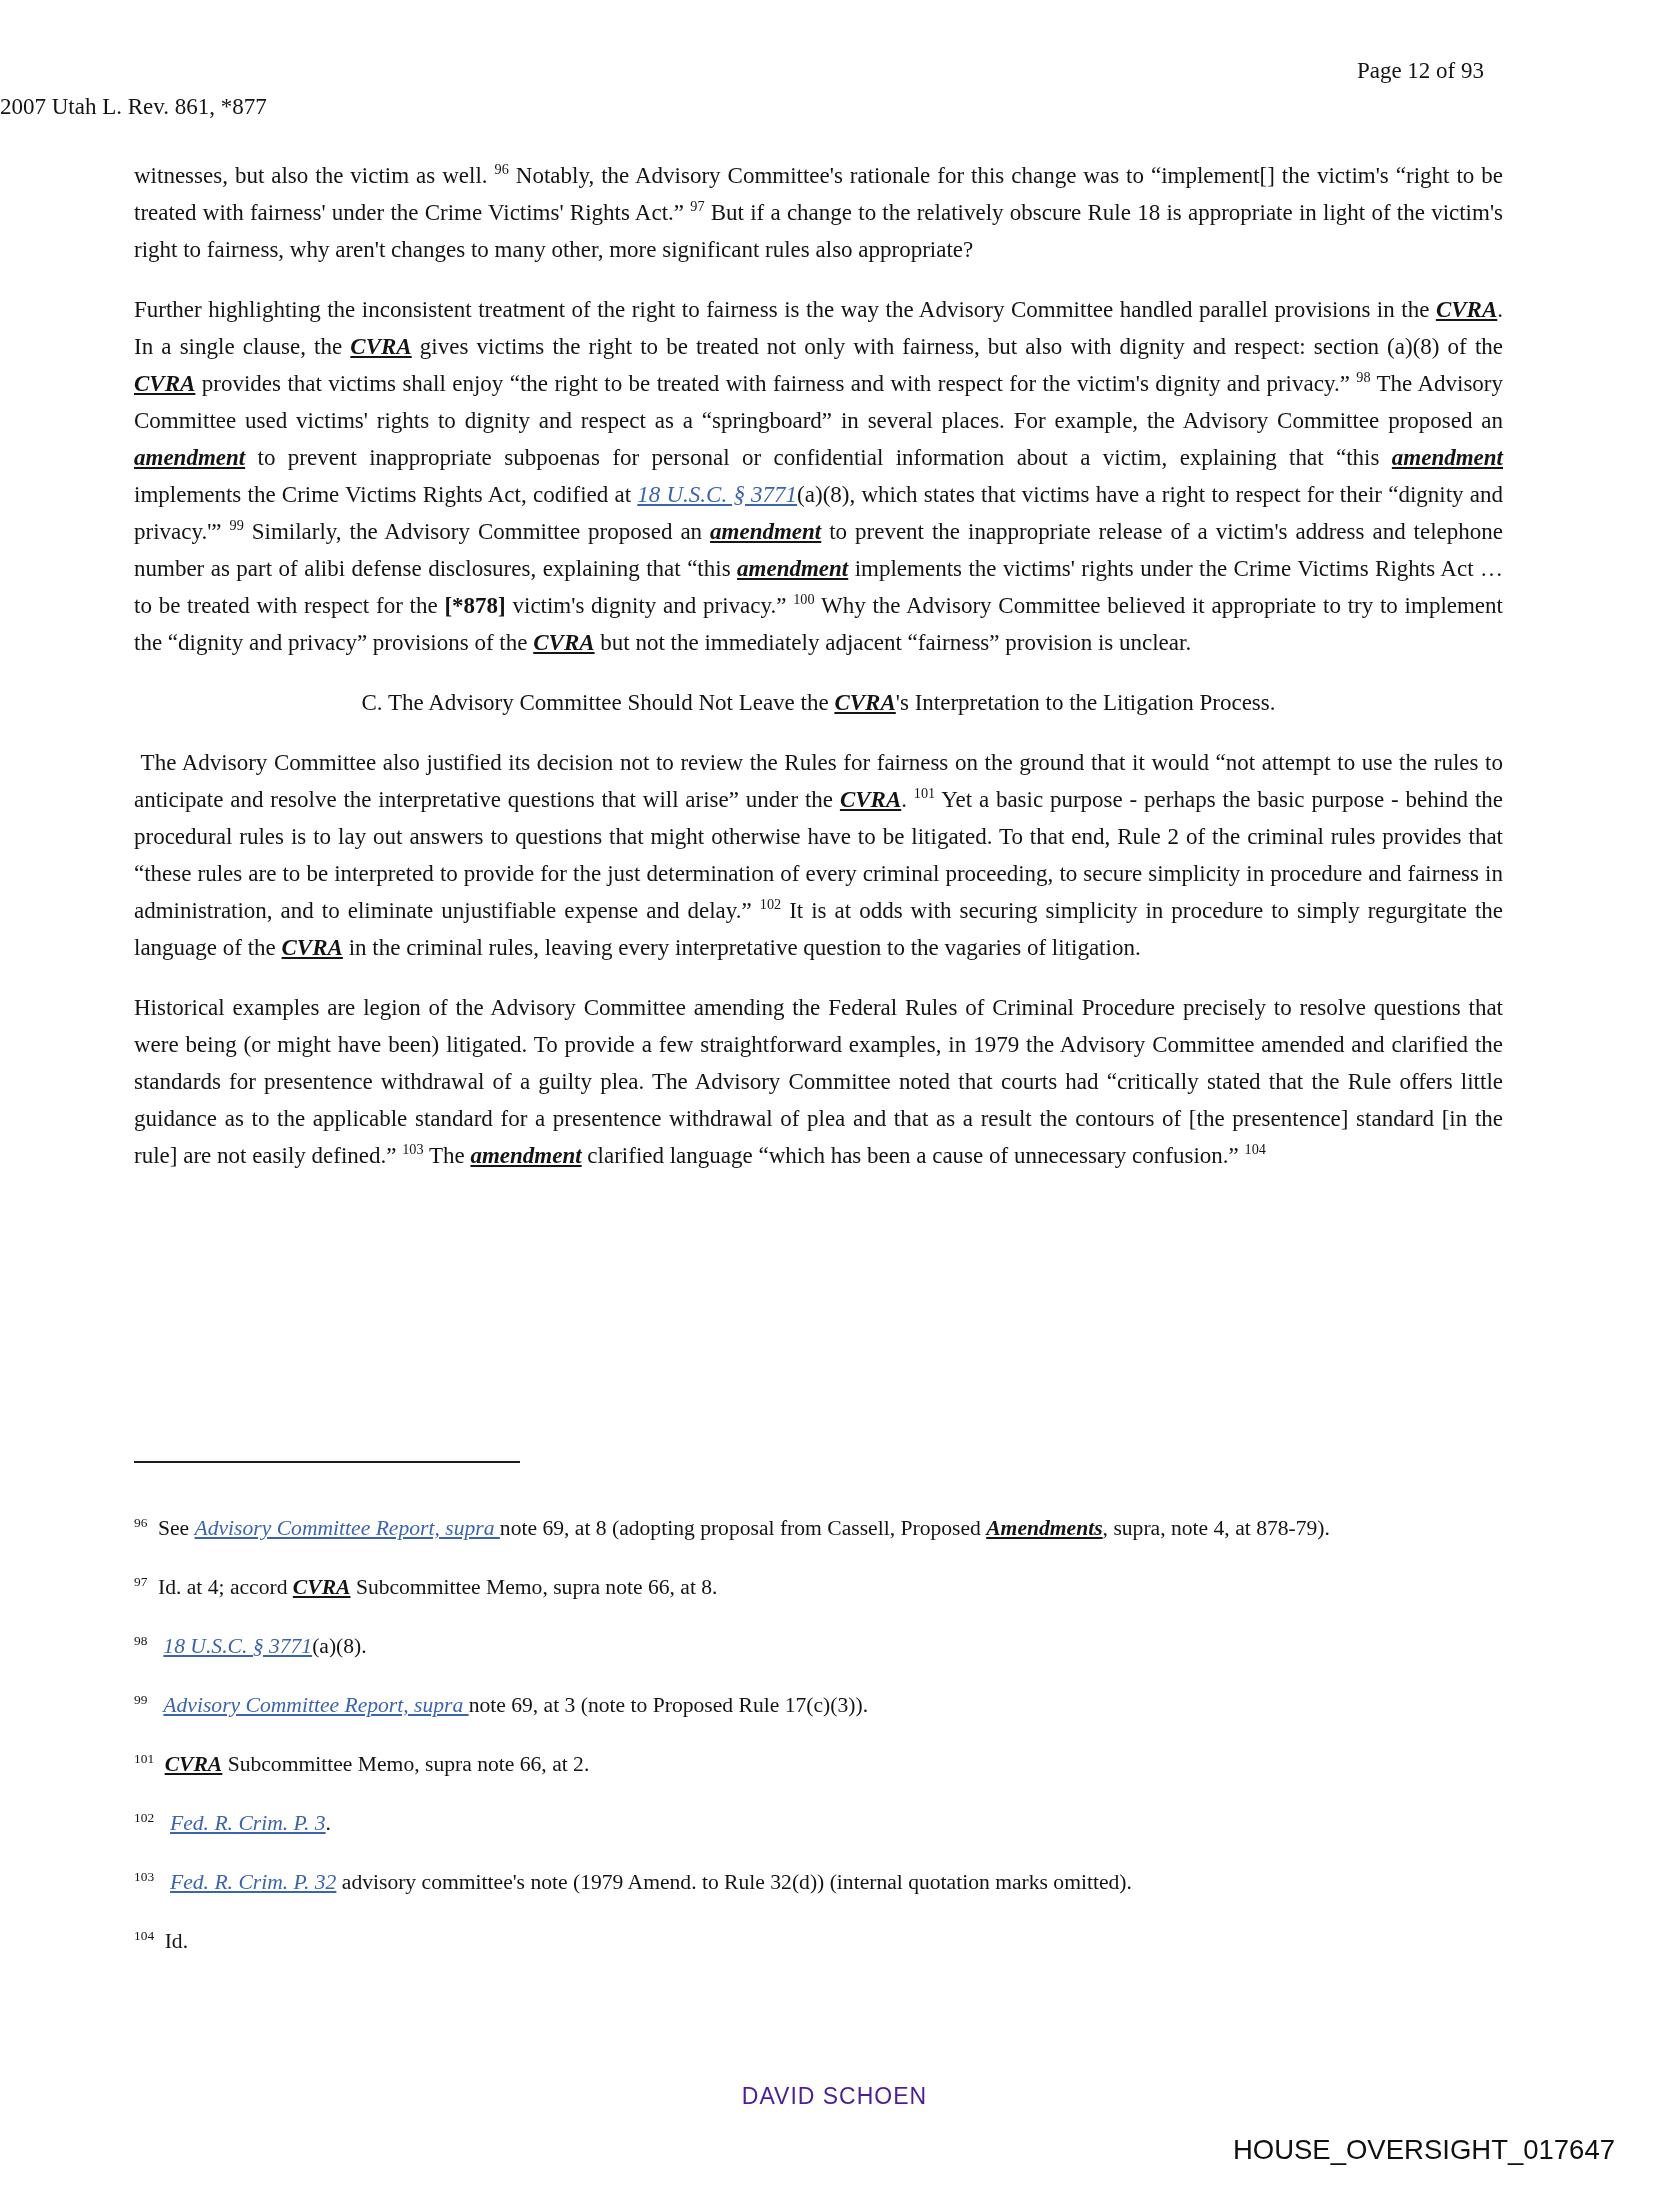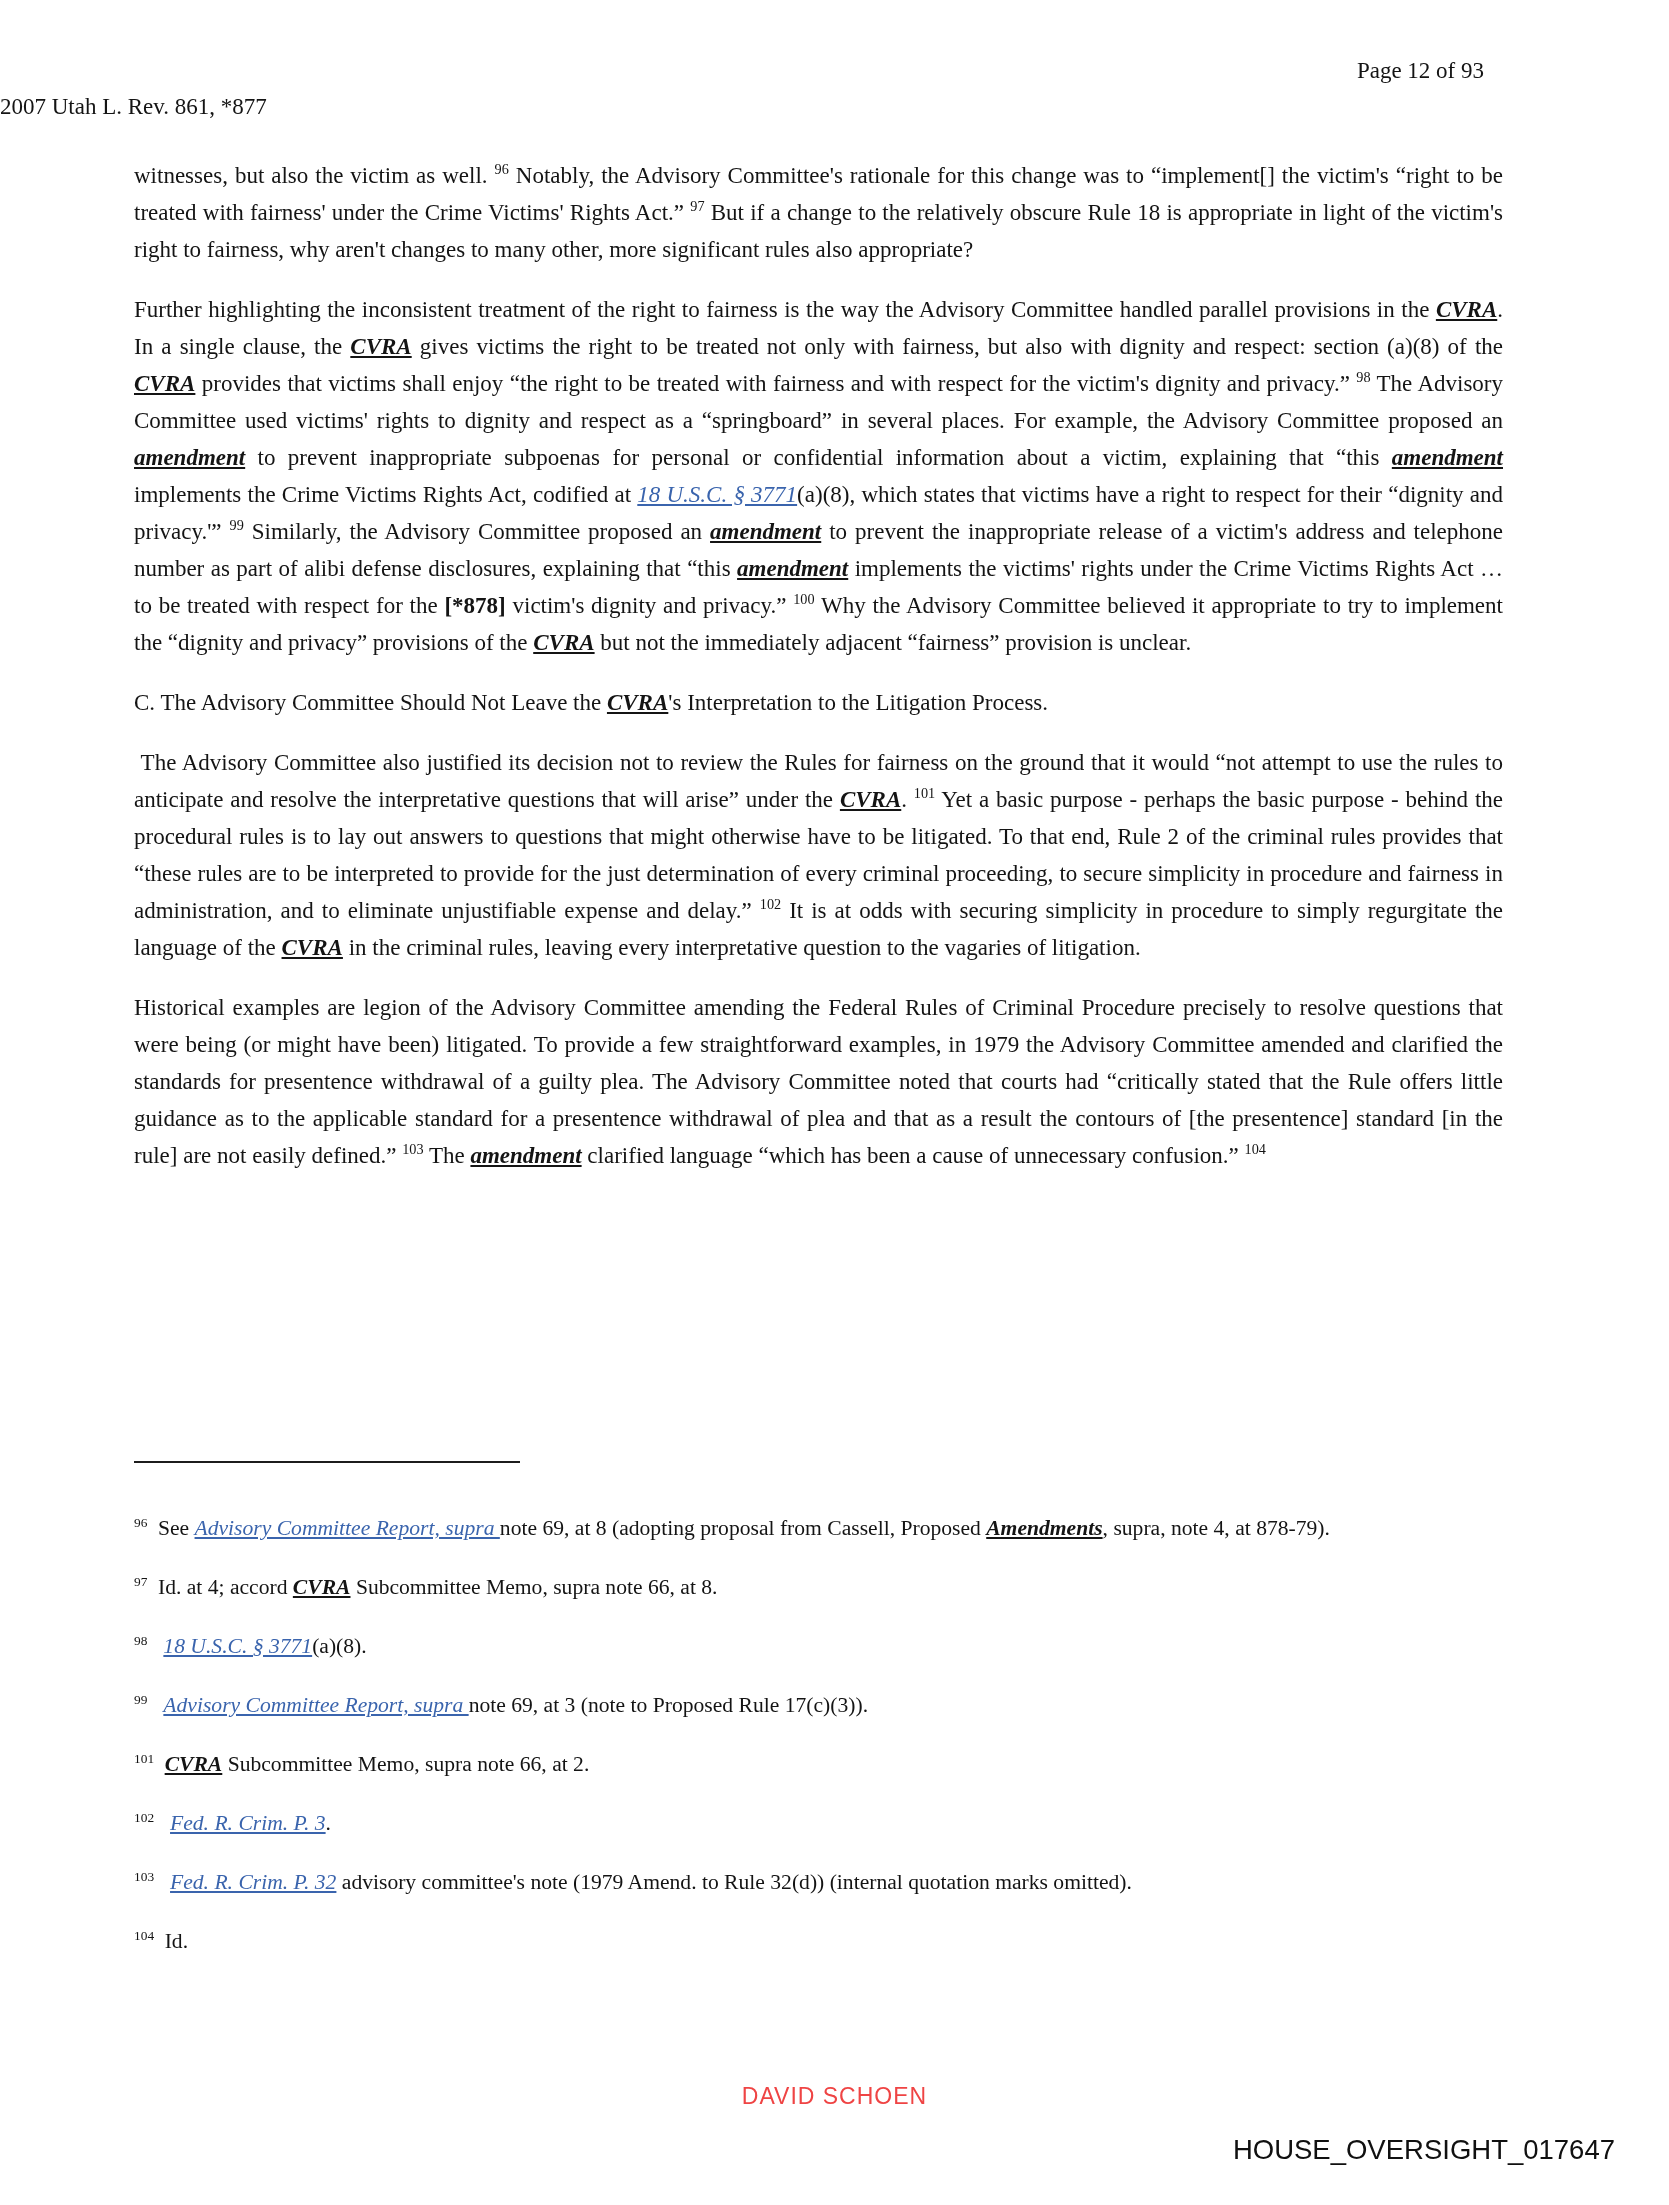--- a/index.html
+++ b/index.html
@@ -37,21 +37,21 @@
     left: 134px;
     width: 1377px;
   }
   .para {
     font-size: 23px;
     line-height: 37px;
     text-align: justify;
     margin: 0 8px 23px 0;
   }
   .para.heading {
-    text-align: left;
+    text-align: center;
   }
   .run-t { }
   .run-term {
     font-weight: bold;
     font-style: italic;
     text-decoration: underline;
   }
   .run-link {
     color: var(--link-color, #3a64ad);
     font-style: italic;
@@ -89,21 +89,21 @@
     margin-right: 5.2px;
   }
   .footer-author {
     position: absolute;
     top: 2083px;
     left: 0;
     width: 100%;
     text-align: center;
     font-family: "Liberation Sans", sans-serif;
     font-size: 23px;
-    color: #ef4444;
+    color: #4c1d95;
     letter-spacing: 1px;
   }
   .bates {
     position: absolute;
     top: 2134px;
     right: 54px;
     font-family: "Liberation Sans", sans-serif;
     font-size: 27.5px;
     color: #101010;
   }

